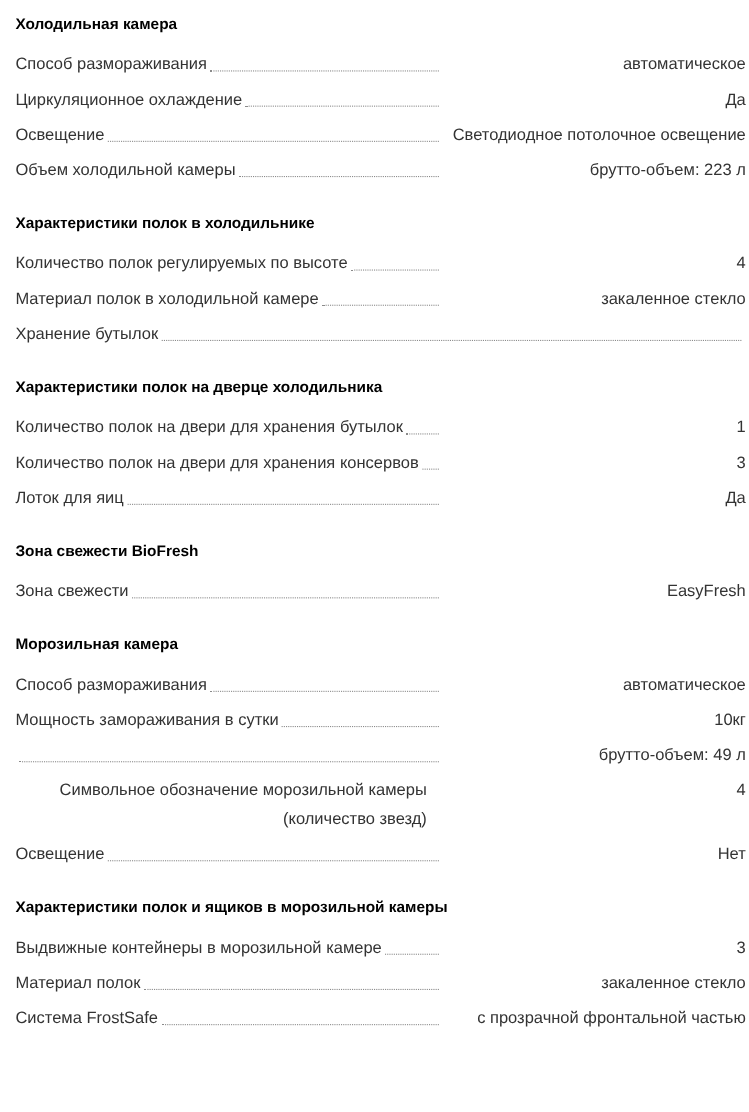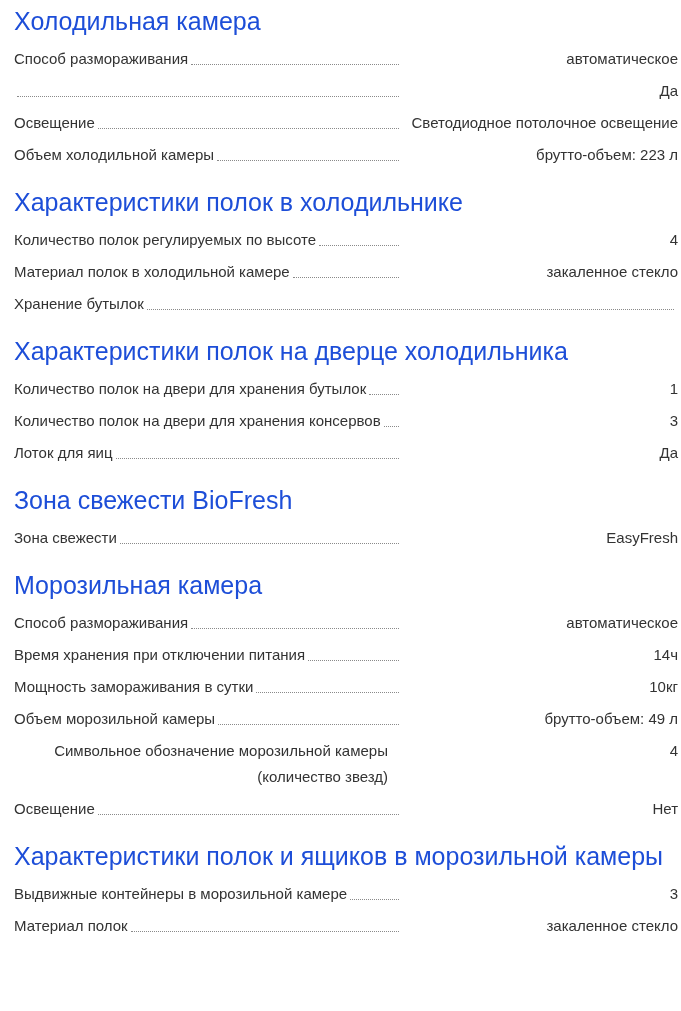--- a/index.html
+++ b/index.html
@@ -6,24 +6,24 @@
   html, body { margin: 0; padding: 0; }
   body {
     width: 681px;
     min-height: 1011px;
     background: #ffffff;
     font-family: "Liberation Sans", "DejaVu Sans", sans-serif;
     color: #333333;
     padding: 8px 3px 10px 14px;
   }
   .section-title {
-    font-size: 25px;
-    font-weight: 400;
+    font-size: 14px;
+    font-weight: 700;
     line-height: 26px;
-    color: #1d4ed8;
+    color: #000000;
     margin: 21px 0 12px 0;
   }
   .section-title.first { margin-top: 0; }
   .spec-row {
     display: flex;
     align-items: flex-start;
     font-size: 15px;
     line-height: 26px;
     margin-bottom: 6px;
     text-align: right;
@@ -46,20 +46,21 @@
 <div>
 
   <h2 class="section-title first">Холодильная камера</h2>
 
   <div class="spec-row">
     <span class="spec-label">Способ размораживания</span>
     <span class="spec-leader"></span>
     <span class="spec-value">автоматическое</span>
   </div>
   <div class="spec-row">
+    <span class="spec-label">Циркуляционное охлаждение</span>
     <span class="spec-leader"></span>
     <span class="spec-value">Да</span>
   </div>
   <div class="spec-row">
     <span class="spec-label">Освещение</span>
     <span class="spec-leader"></span>
     <span class="spec-value">Светодиодное потолочное освещение</span>
   </div>
   <div class="spec-row">
     <span class="spec-label">Объем холодильной камеры</span>
@@ -111,31 +112,25 @@
   </div>
 
   <h2 class="section-title">Морозильная камера</h2>
 
   <div class="spec-row">
     <span class="spec-label">Способ размораживания</span>
     <span class="spec-leader"></span>
     <span class="spec-value">автоматическое</span>
   </div>
   <div class="spec-row">
-    <span class="spec-label">Время хранения при отключении питания</span>
-    <span class="spec-leader"></span>
-    <span class="spec-value">14ч</span>
-  </div>
-  <div class="spec-row">
     <span class="spec-label">Мощность замораживания в сутки</span>
     <span class="spec-leader"></span>
     <span class="spec-value">10кг</span>
   </div>
   <div class="spec-row">
-    <span class="spec-label">Объем морозильной камеры</span>
     <span class="spec-leader"></span>
     <span class="spec-value">брутто-объем: 49 л</span>
   </div>
   <div class="spec-row no-dots">
     <span class="spec-label">Символьное обозначение морозильной камеры (количество звезд)</span>
     <span class="spec-leader"></span>
     <span class="spec-value">4</span>
   </div>
   <div class="spec-row">
     <span class="spec-label">Освещение</span>
@@ -148,14 +143,19 @@
   <div class="spec-row">
     <span class="spec-label">Выдвижные контейнеры в морозильной камере</span>
     <span class="spec-leader"></span>
     <span class="spec-value">3</span>
   </div>
   <div class="spec-row">
     <span class="spec-label">Материал полок</span>
     <span class="spec-leader"></span>
     <span class="spec-value">закаленное стекло</span>
   </div>
+  <div class="spec-row">
+    <span class="spec-label">Система FrostSafe</span>
+    <span class="spec-leader"></span>
+    <span class="spec-value">с прозрачной фронтальной частью</span>
+  </div>
 
 </div>
 
 </body></html>

